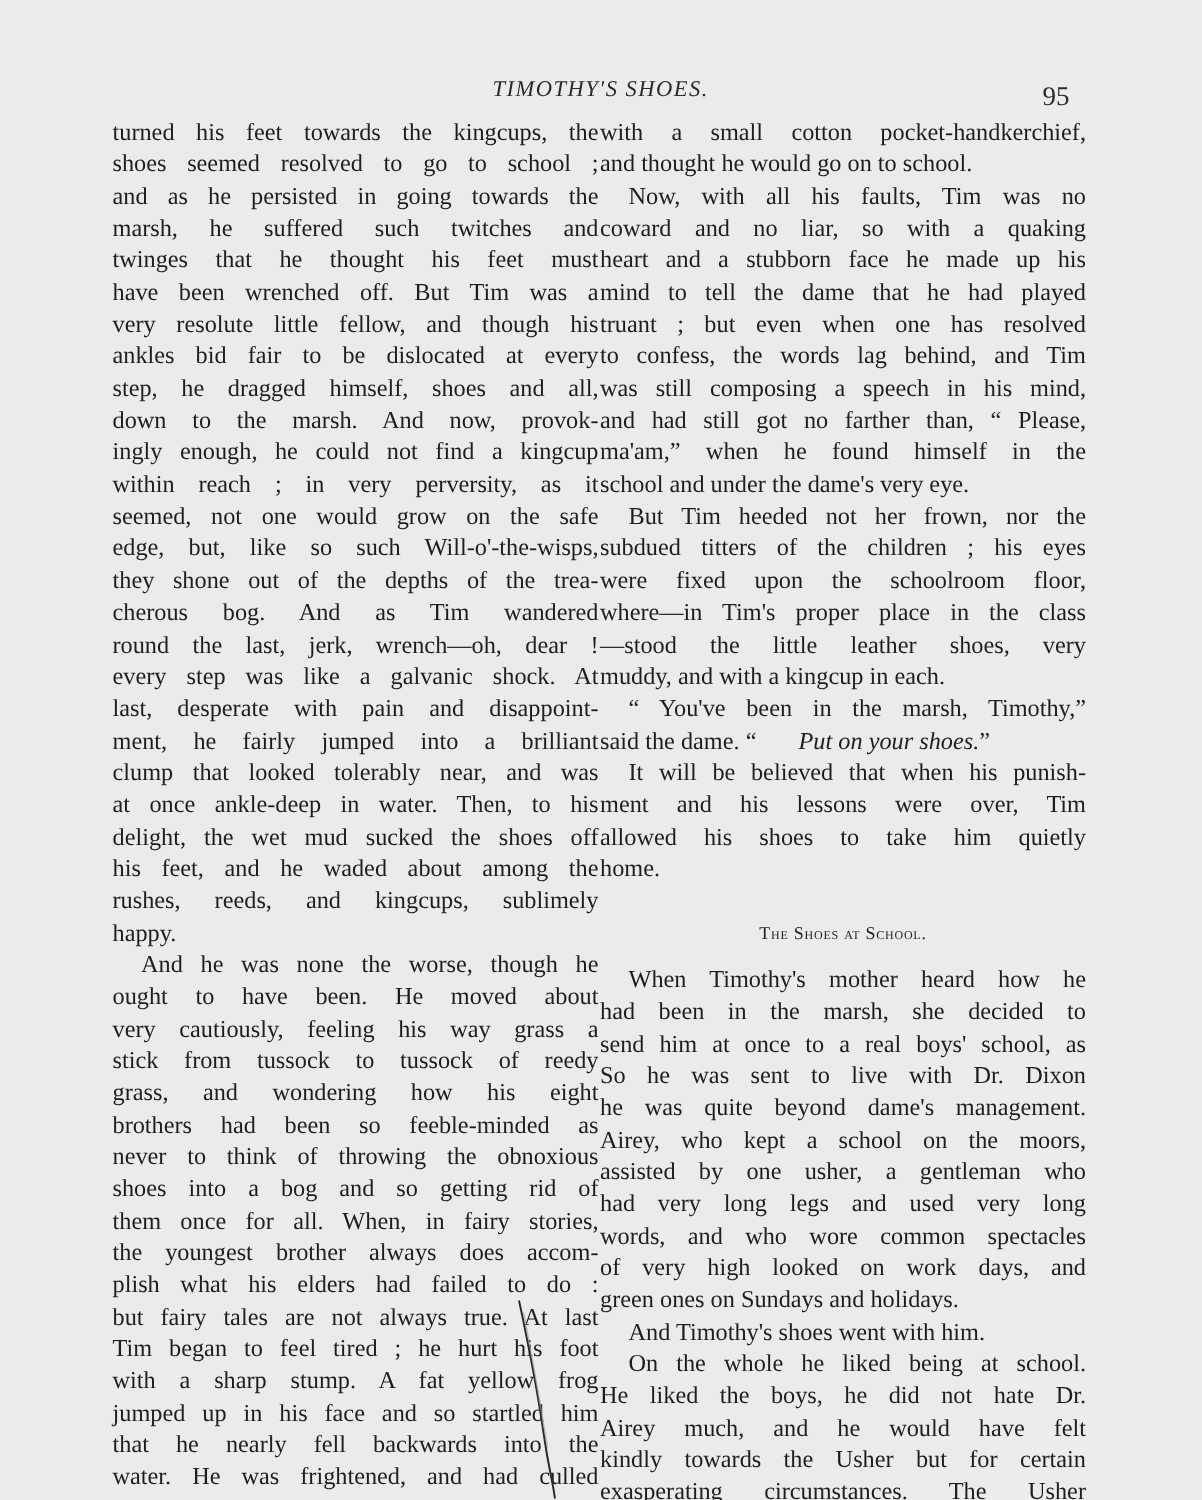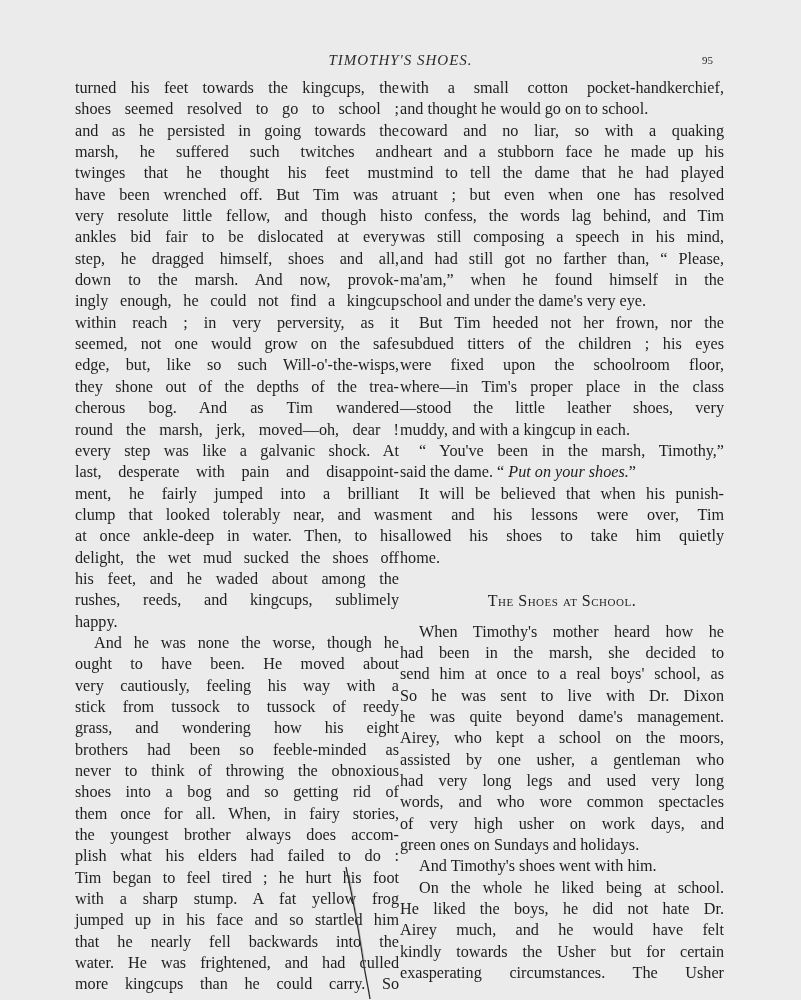--- a/index.html
+++ b/index.html
@@ -12,38 +12,38 @@
   }
   .page { position: absolute; left: 0; top: 0; width: 658px; height: 1000px; background: #ebebeb; }
   .running-head {
     position: absolute; top: 52px; left: 0; width: 801px; height: 24px;
   }
   .running-title {
     position: absolute; left: 0; width: 801px; text-align: center;
     top: 0; font-style: italic; font-size: 15px; letter-spacing: 1px; color: #2a2a2a;
   }
   .page-number {
-    position: absolute; right: 88px; top: 2px; font-size: 11px; color: #2a2a2a;
+    position: absolute; right: 88px; top: 2px; font-size: 18px; color: #2a2a2a;
   }
   .col {
     position: absolute; top: 78px; width: 324px;
     font-size: 16.2px; line-height: 21.35px; text-align: justify;
   }
   .col-left { left: 75px; }
   .col-right { left: 400px; }
   .line { display: block; white-space: nowrap; text-align-last: justify; height: 21.35px; }
   .line.last { text-align-last: left; }
   .line.indent { padding-left: 19px; }
   .heading {
     display: block; text-align: center; height: 21.35px;
-    font-variant: small-caps; letter-spacing: 0.5px; font-size: 16px;
+    font-variant: small-caps; letter-spacing: 0.5px; font-size: 12px;
   }
   .spacer { display: block; height: 21.35px; }
   .half-spacer { display: block; height: 10px; }
-  em { font-style: italic; }
+  em { font-style: italic; margin-left: 24px; }
   .pencil-mark {
     position: absolute; left: 338px; top: 865px; width: 40px; height: 135px;
   }
 </style>
 </head>
 <body>
 
 <div class="page">
 
   <div class="running-head">
@@ -61,53 +61,55 @@
       <span class="line">very resolute little fellow, and though his</span>
       <span class="line">ankles bid fair to be dislocated at every</span>
       <span class="line">step, he dragged himself, shoes and all,</span>
       <span class="line">down to the marsh.  And now, provok-</span>
       <span class="line">ingly enough, he could not find a kingcup</span>
       <span class="line">within reach ; in very perversity, as it</span>
       <span class="line">seemed, not one would grow on the safe</span>
       <span class="line">edge, but, like so such Will-o'-the-wisps,</span>
       <span class="line">they shone out of the depths of the trea-</span>
       <span class="line">cherous bog.  And as Tim wandered</span>
-      <span class="line">round the marsh, jerk, moved—oh, dear !</span>
+      <span class="line">round the last, jerk, wrench—oh, dear !</span>
       <span class="line">every step was like a galvanic shock.  At</span>
       <span class="line">last, desperate with pain and disappoint-</span>
       <span class="line">ment, he fairly jumped into a brilliant</span>
       <span class="line">clump that looked tolerably near, and was</span>
       <span class="line">at once ankle-deep in water.  Then, to his</span>
       <span class="line">delight, the wet mud sucked the shoes off</span>
       <span class="line">his feet, and he waded about among the</span>
       <span class="line">rushes, reeds, and kingcups, sublimely</span>
       <span class="line last">happy.</span>
       <span class="line indent">And he was none the worse, though he</span>
       <span class="line">ought to have been.  He moved about</span>
-      <span class="line">very cautiously, feeling his way with a</span>
+      <span class="line">very cautiously, feeling his way grass a</span>
       <span class="line">stick from tussock to tussock of reedy</span>
       <span class="line">grass, and wondering how his eight</span>
       <span class="line">brothers had been so feeble-minded as</span>
       <span class="line">never to think of throwing the obnoxious</span>
       <span class="line">shoes into a bog and so getting rid of</span>
       <span class="line">them once for all.  When, in fairy stories,</span>
       <span class="line">the youngest brother always does accom-</span>
       <span class="line">plish what his elders had failed to do :</span>
+      <span class="line">but fairy tales are not always true.  At last</span>
       <span class="line">Tim began to feel tired ; he hurt his foot</span>
       <span class="line">with a sharp stump.  A fat yellow frog</span>
       <span class="line">jumped up in his face and so startled him</span>
       <span class="line">that he nearly fell backwards into the</span>
       <span class="line">water.  He was frightened, and had culled</span>
       <span class="line">more kingcups than he could carry.  So</span>
     </div>
 
   <div class="col col-right">
     <div id="right-a">
         <span class="line">with a small cotton pocket-handkerchief,</span>
         <span class="line last">and thought he would go on to school.</span>
+        <span class="line indent">Now, with all his faults, Tim was no</span>
         <span class="line">coward and no liar, so with a quaking</span>
         <span class="line">heart and a stubborn face he made up his</span>
         <span class="line">mind to tell the dame that he had played</span>
         <span class="line">truant ; but even when one has resolved</span>
         <span class="line">to confess, the words lag behind, and Tim</span>
         <span class="line">was still composing a speech in his mind,</span>
         <span class="line">and had still got no farther than, “ Please,</span>
         <span class="line">ma'am,” when he found himself in the</span>
         <span class="line last">school and under the dame's very eye.</span>
         <span class="line indent">But Tim heeded not her frown, nor the</span>
@@ -133,21 +135,21 @@
     <div id="right-c">
         <span class="line indent">When Timothy's mother heard how he</span>
         <span class="line">had been in the marsh, she decided to</span>
         <span class="line">send him at once to a real boys' school, as</span>
         <span class="line">So he was sent to live with Dr. Dixon</span>
         <span class="line">he was quite beyond dame's management.</span>
         <span class="line">Airey, who kept a school on the moors,</span>
         <span class="line">assisted by one usher, a gentleman who</span>
         <span class="line">had very long legs and used very long</span>
         <span class="line">words, and who wore common spectacles</span>
-        <span class="line">of very high usher on work days, and</span>
+        <span class="line">of very high looked on work days, and</span>
         <span class="line last">green ones on Sundays and holidays.</span>
         <span class="line indent last">And Timothy's shoes went with him.</span>
         <span class="line indent">On the whole he liked being at school.</span>
         <span class="line">He liked the boys, he did not hate Dr.</span>
         <span class="line">Airey much, and he would have felt</span>
         <span class="line">kindly towards the Usher but for certain</span>
         <span class="line">exasperating circumstances.  The Usher</span>
       </div>
   </div>
 

